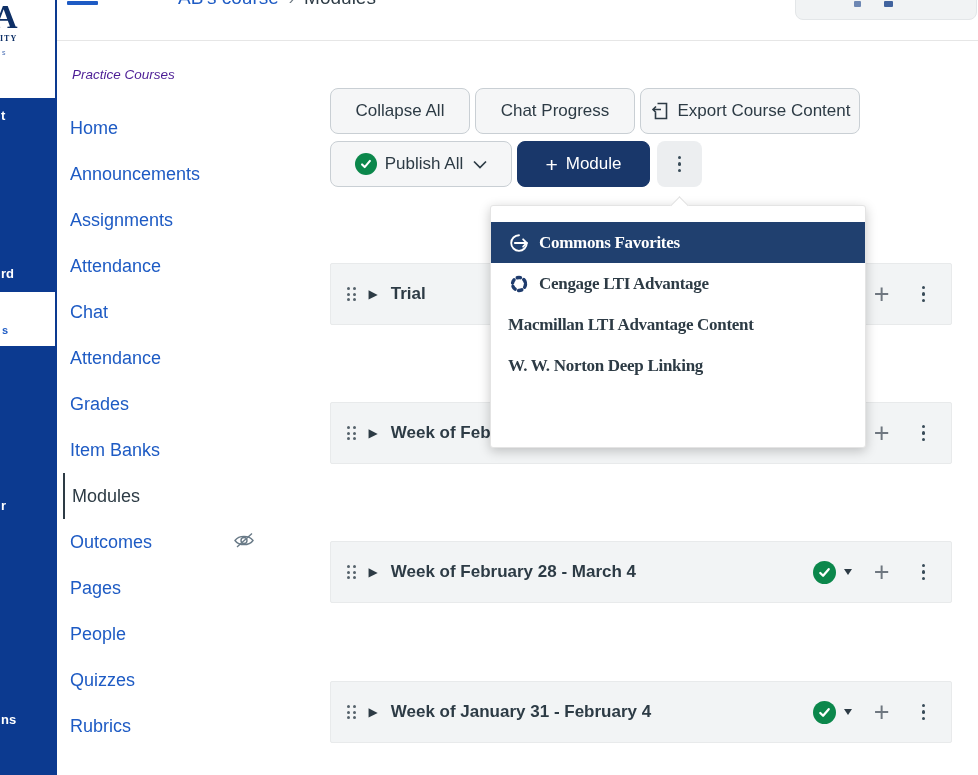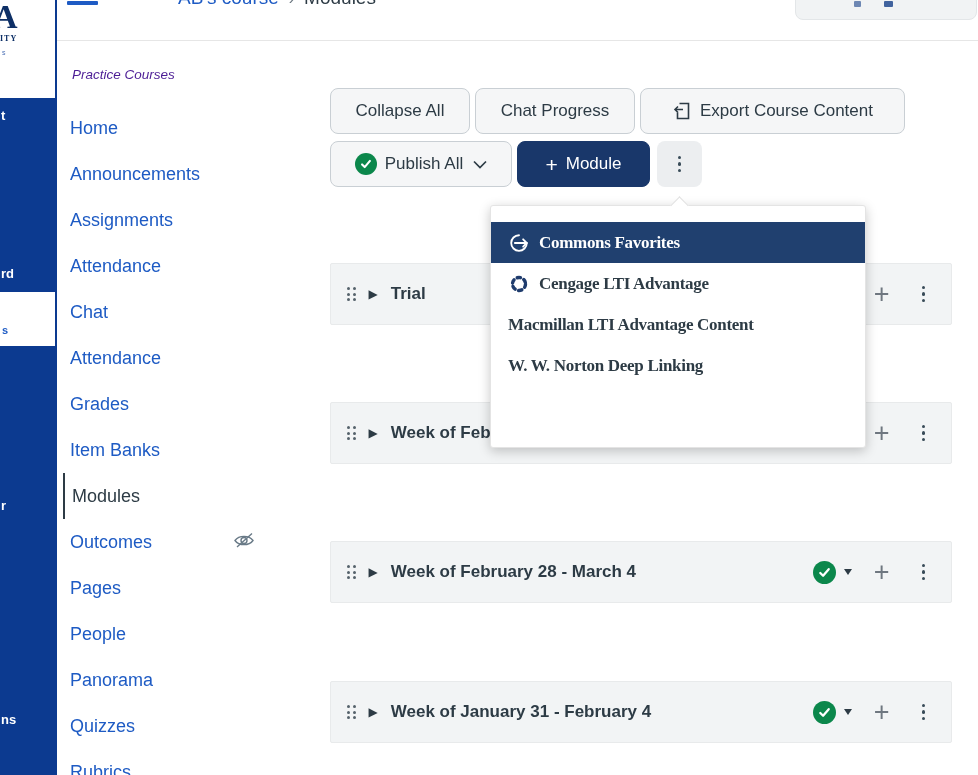--- a/index.html
+++ b/index.html
@@ -40,21 +40,21 @@
   .nav-item.active { color:#2D3B45; border-left:2px solid #2D3B45; padding-left:7px; margin-left:-4px; }
   .nav-eye { position:absolute; left:166px; top:13px; display:none; }
   .nav-item.has-eye .nav-eye { display:inline-block; }
 
   
   .btn { position:absolute; height:46px; border:1px solid #C9CFD4; border-radius:8px; background:#F5F6F7;
     color:#2D3B45; font-size:17px; display:flex; align-items:center; justify-content:center; gap:8px;
     cursor:pointer; white-space:nowrap;text-align:right; }
   .btn-collapse { left:330px; top:88px; width:140px; }
   .btn-progress { left:475px; top:88px; width:160px; }
-  .btn-export  { left:640px; top:88px; width:265px; }
+  .btn-export  { left:640px; top:88px; width:220px; }
   .btn-publish { left:330px; top:141px; width:182px; }
   .btn-module  { left:517px; top:141px; width:133px; background:#19376A; border-color:#19376A; color:#fff; }
   .btn-kebab   { left:657px; top:141px; width:45px; background:#ECEEF0; border:none; }
   .plus-glyph { font-size:21px; font-weight:300; line-height:1; }
   .check-circle { width:22px; height:22px; border-radius:50%; background:#0B874B;
     display:inline-flex; align-items:center; justify-content:center; flex:0 0 auto; }
   .chev-down { margin-left:2px; display:inline-flex; }
   .dots3 { display:inline-flex; flex-direction:column; gap:3px; align-items:center; cursor:pointer; }
   .dots3 i { width:3.5px; height:3.5px; border-radius:50%; background:#394B58; }
 
@@ -172,24 +172,20 @@
   </div>
       <div class="nav-item">
     <span class="nav-label">Pages</span>
     
   </div>
       <div class="nav-item">
     <span class="nav-label">People</span>
     
   </div>
       <div class="nav-item">
-    <span class="nav-label">Panorama</span>
-    
-  </div>
-      <div class="nav-item">
     <span class="nav-label">Quizzes</span>
     
   </div>
       <div class="nav-item">
     <span class="nav-label">Rubrics</span>
     
   </div>
     </div>
 
   <div class="btn btn-collapse">

